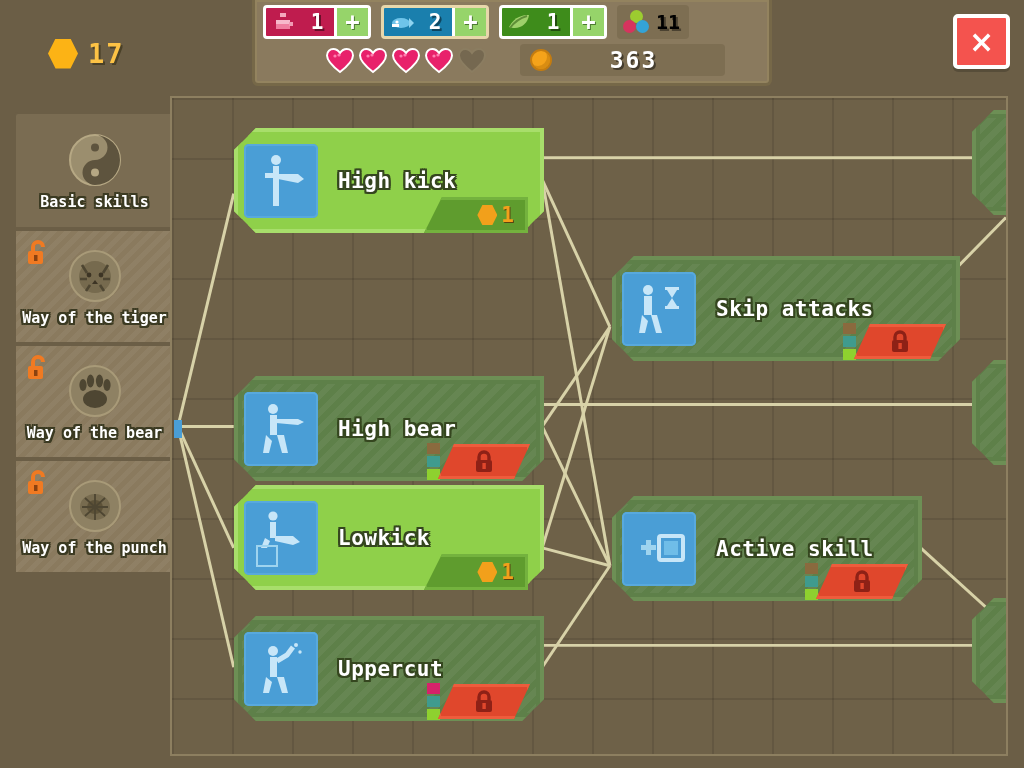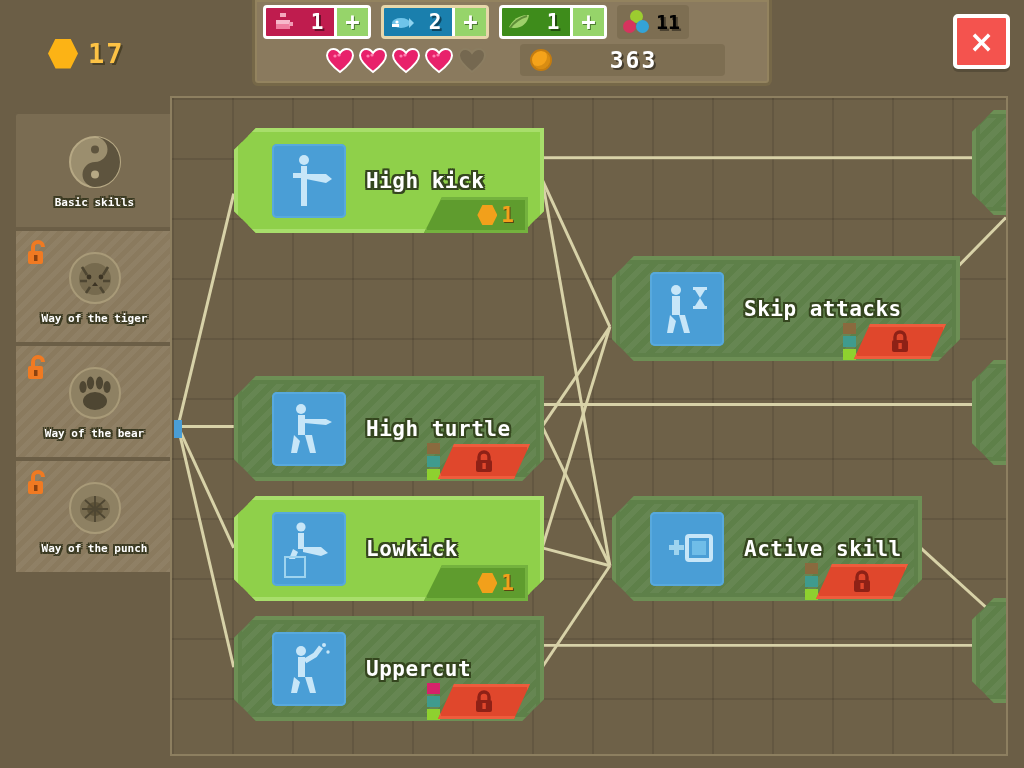--- a/index.html
+++ b/index.html
@@ -95,21 +95,21 @@
   }
   .side-item.active { background:#7a6c52; height:117px; border-radius:4px 4px 0 0; }
   .side-item.locked {
     height:115px;
     background:
       repeating-linear-gradient(-45deg, rgba(255,255,255,.045) 0 5px, rgba(0,0,0,0) 5px 10px),
       #8a7a5e;
   }
   .side-icon { width:56px; height:56px; border-radius:50%; display:flex; align-items:center; justify-content:center; }
   .side-label {
-    margin-top:7px; font-size:11px; text-align:center; line-height:1.05;
+    margin-top:7px; font-size:15px; text-align:center; line-height:1.05;
     font-family:"DejaVu Sans Mono", monospace; font-weight:bold; color:#fff;
     text-shadow:-2px 0 #3b3a22,2px 0 #3b3a22,0 -2px #3b3a22,0 2px #3b3a22,2px 2px #3b3a22,-2px 2px #3b3a22,2px -2px #3b3a22,-2px -2px #3b3a22;
   }
   .lock-badge { position:absolute; left:8px; top:8px; width:28px; height:28px; }
 
   
   #tree {
     position:absolute; left:170px; top:96px; width:838px; height:660px;
     background:#6e6148;
     border:2px solid #8d7f60;
@@ -133,21 +133,21 @@
     position:absolute; inset:0;
     clip-path: polygon(22px 0, 100% 0, 100% calc(100% - 22px), calc(100% - 22px) 100%, 22px 100%, 0 calc(100% - 22px), 0 22px);
   }
   .node.unlocked .shape { background:#8fd04a; box-shadow: inset 0 0 0 4px #a8de6b, inset 0 0 0 8px #8fd04a; }
   .node.locked .shape {
     background:
       repeating-linear-gradient(-45deg, rgba(255,255,255,.05) 0 6px, rgba(0,0,0,0) 6px 12px),
       #5e8049;
     box-shadow: inset 0 0 0 4px #6d8f55, inset 0 0 0 8px #5e8049;
   }
-  .node .inner { position:relative; display:flex; align-items:center; width:100%; height:100%; padding-left:38px; }
+  .node .inner { position:relative; display:flex; align-items:center; width:100%; height:100%; padding-left:10px; }
   .node .tile {
     width:74px; height:74px; background:#4a9ed6; border-radius:5px;
     display:flex; align-items:center; justify-content:center; flex:0 0 auto;
     box-shadow: inset 0 0 0 2px #58a9dd;
   }
   .node .nlabel {
     margin-left:20px; font-size:21px; font-family:"DejaVu Sans Mono", monospace;
     font-weight:bold; color:#fff; letter-spacing:.5px;
     text-shadow:-2px 0 #35461f,2px 0 #35461f,0 -2px #35461f,0 2px #35461f,2px 2px #35461f,-2px 2px #35461f,2px -2px #35461f,-2px -2px #35461f;
   }
@@ -433,37 +433,37 @@
       <div class="inner">
         <div class="tile">
           <svg width="56" height="60" viewBox="0 0 56 60">
               <circle cx="20" cy="10" r="5" fill="#c7e6f8"></circle>
               <rect x="17" y="16" width="7" height="20" fill="#c7e6f8"></rect>
               <path d="M13 36l-3 18h6l3-12z" fill="#c7e6f8"></path>
               <path d="M24 36l5 18h6l-4-18z" fill="#c7e6f8"></path>
               <path d="M23 20h22l6 3-6 3-22-2z" fill="#c7e6f8"></path>
             </svg>
         </div>
-        <div class="nlabel">High turtle</div>
+        <div class="nlabel">High bear</div>
       </div>
       <div class="reqs" style="right:104px;">
         <i style="background:#8a6a3e;"></i>
         <i style="background:#3f9b8e;"></i>
         <i style="background:#8ed12f;"></i>
       </div>
       <div class="lock-tag">
         <svg width="22" height="24" viewBox="0 0 22 24">
             <path d="M6 10V7a5 5 0 0 1 10 0v3" stroke="#8e2116" stroke-width="3.4" fill="none"></path>
             <rect x="3" y="10" width="16" height="12" rx="2" fill="#8e2116"></rect>
             <rect x="9.4" y="13" width="3.4" height="6" fill="#e0472c"></rect>
           </svg>
       </div>
     </div>
 
-    <div class="node unlocked" style="left:62px; top:398px; width:310px;">
+    <div class="node unlocked" style="left:62px; top:387px; width:310px;">
       <div class="shape"></div>
       <div class="inner">
         <div class="tile">
           <svg width="56" height="60" viewBox="0 0 56 60">
               <circle cx="20" cy="8" r="4.6" fill="#c7e6f8"></circle>
               <rect x="17" y="14" width="6" height="16" fill="#c7e6f8"></rect>
               <path d="M22 28h18l7 6-7 3-18-4z" fill="#c7e6f8"></path>
               <path d="M12 30l-4 10h6l3-7z" fill="#c7e6f8"></path>
               <rect x="4" y="38" width="20" height="20" fill="none" stroke="#9ed4ef" stroke-width="2"></rect>
             </svg>

